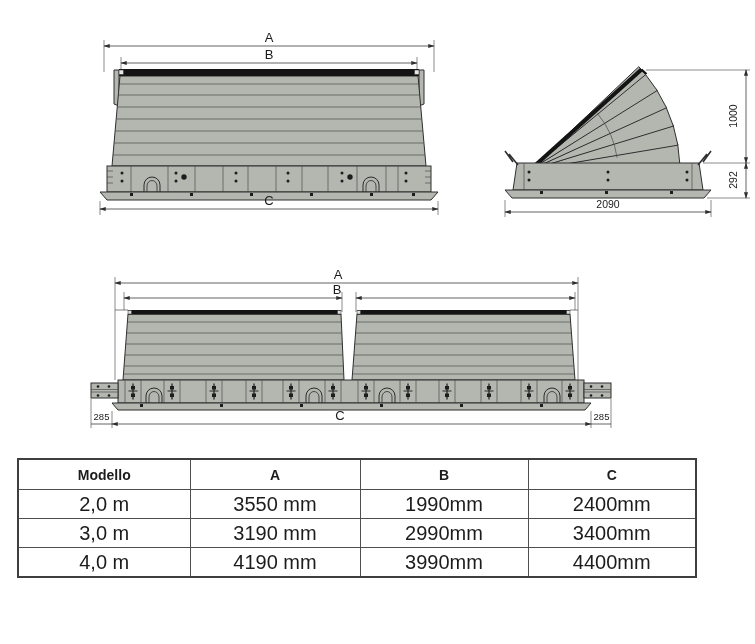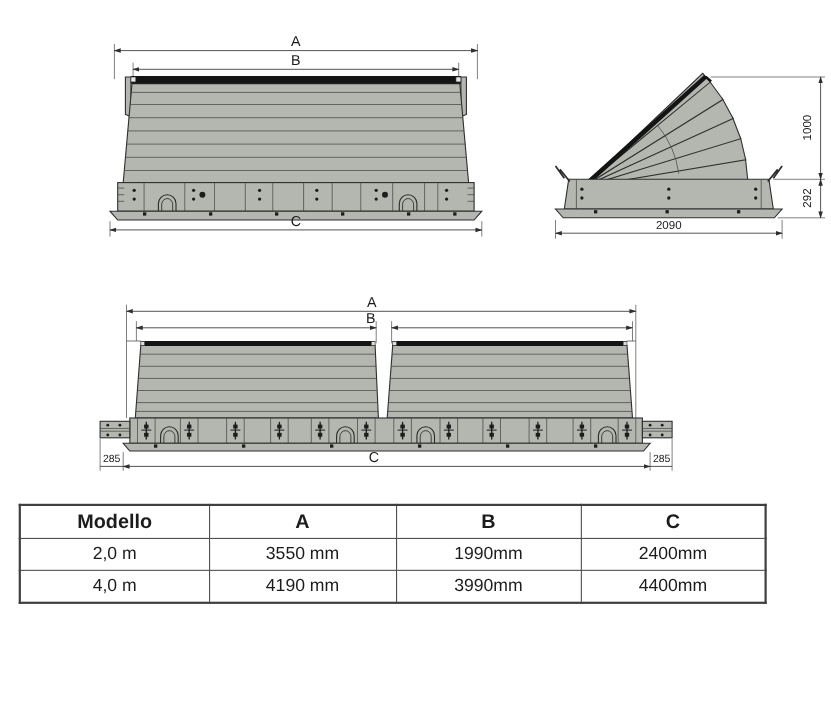--- a/index.html
+++ b/index.html
@@ -17,22 +17,22 @@
   .numtext{font-size:10.5px;fill:#1b1b1b;}
   .smalltext{font-size:9.5px;fill:#1b1b1b;}
   text{font-family:"Liberation Sans",sans-serif;}
   
   #spec-table{position:absolute;left:17px;top:458px;width:678px;
       border-collapse:collapse;table-layout:fixed;
       border:2px solid #3f3f3f;}
   #spec-table th,#spec-table td{
       border:1px solid var(--table-border,#4f4f4f);
       text-align:center;vertical-align:middle;padding:0;
-      font-size:16px;color:#1c1c1c;}
-  #spec-table th{font-weight:bold;height:29px;font-size:18px;}
+      font-size:20px;color:#1c1c1c;}
+  #spec-table th{font-weight:bold;height:29px;font-size:14px;}
   #spec-table td{height:28px;}
 </style>
 </head>
 <body>
 
 <div id="page">
 
 <svg id="drawings" width="755" height="450" viewBox="0 0 755 450">
   <defs>
     <marker id="arr" viewBox="0 0 10 10" refX="9" refY="5" markerWidth="8" markerHeight="8" orient="auto-start-reverse">
@@ -271,20 +271,26 @@
     </tr>
   </thead>
   <tbody>
     <tr>
       <td>2,0 m</td>
       <td>3550 mm</td>
       <td>1990mm</td>
       <td>2400mm</td>
     </tr>
     <tr>
+      <td>3,0 m</td>
+      <td>3190 mm</td>
+      <td>2990mm</td>
+      <td>3400mm</td>
+    </tr>
+    <tr>
       <td>4,0 m</td>
       <td>4190 mm</td>
       <td>3990mm</td>
       <td>4400mm</td>
     </tr>
   </tbody>
 </table>
 
 </div>
 

